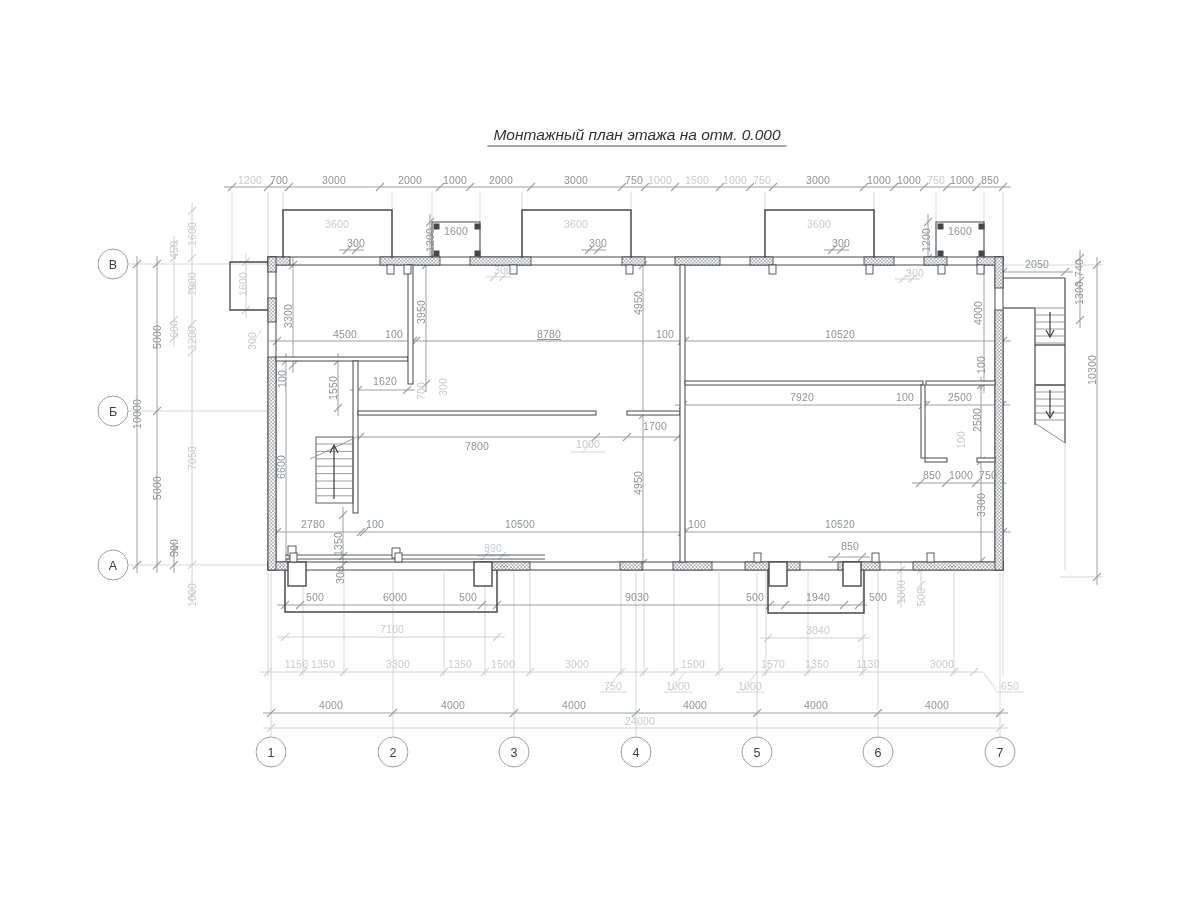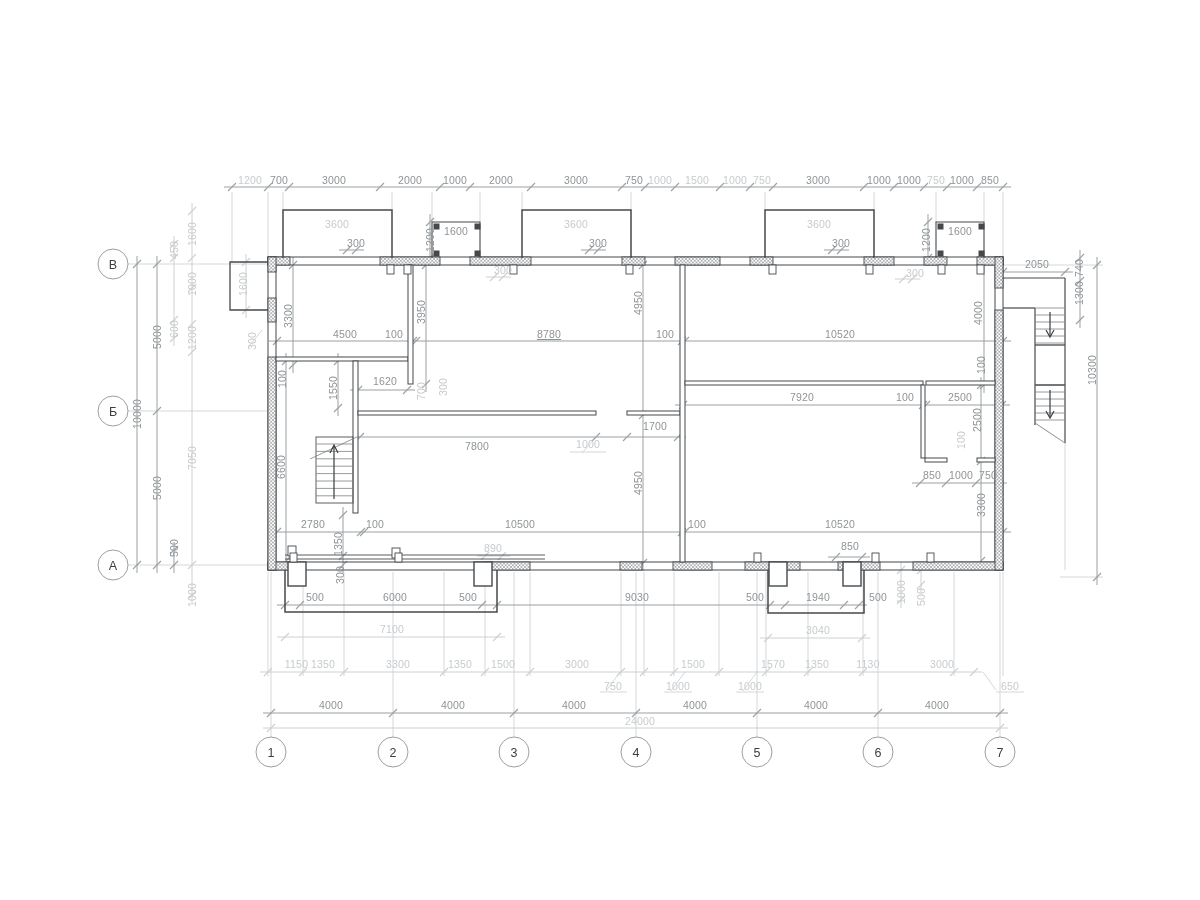--- a/index.html
+++ b/index.html
@@ -514,13 +514,14 @@
       <div class="axis-bubble" style="left: 113px; top: 411px;">Б</div>
       <div class="axis-bubble" style="left: 113px; top: 565px;">А</div>
       <div class="axis-bubble" style="left: 271px; top: 752px;">1</div>
       <div class="axis-bubble" style="left: 393px; top: 752px;">2</div>
       <div class="axis-bubble" style="left: 514px; top: 752px;">3</div>
       <div class="axis-bubble" style="left: 636px; top: 752px;">4</div>
       <div class="axis-bubble" style="left: 757px; top: 752px;">5</div>
       <div class="axis-bubble" style="left: 878px; top: 752px;">6</div>
       <div class="axis-bubble" style="left: 1000px; top: 752px;">7</div>
     </div>
+  <div class="title">Монтажный план этажа на отм. 0.000</div>
 </div>
 
 </body></html>

